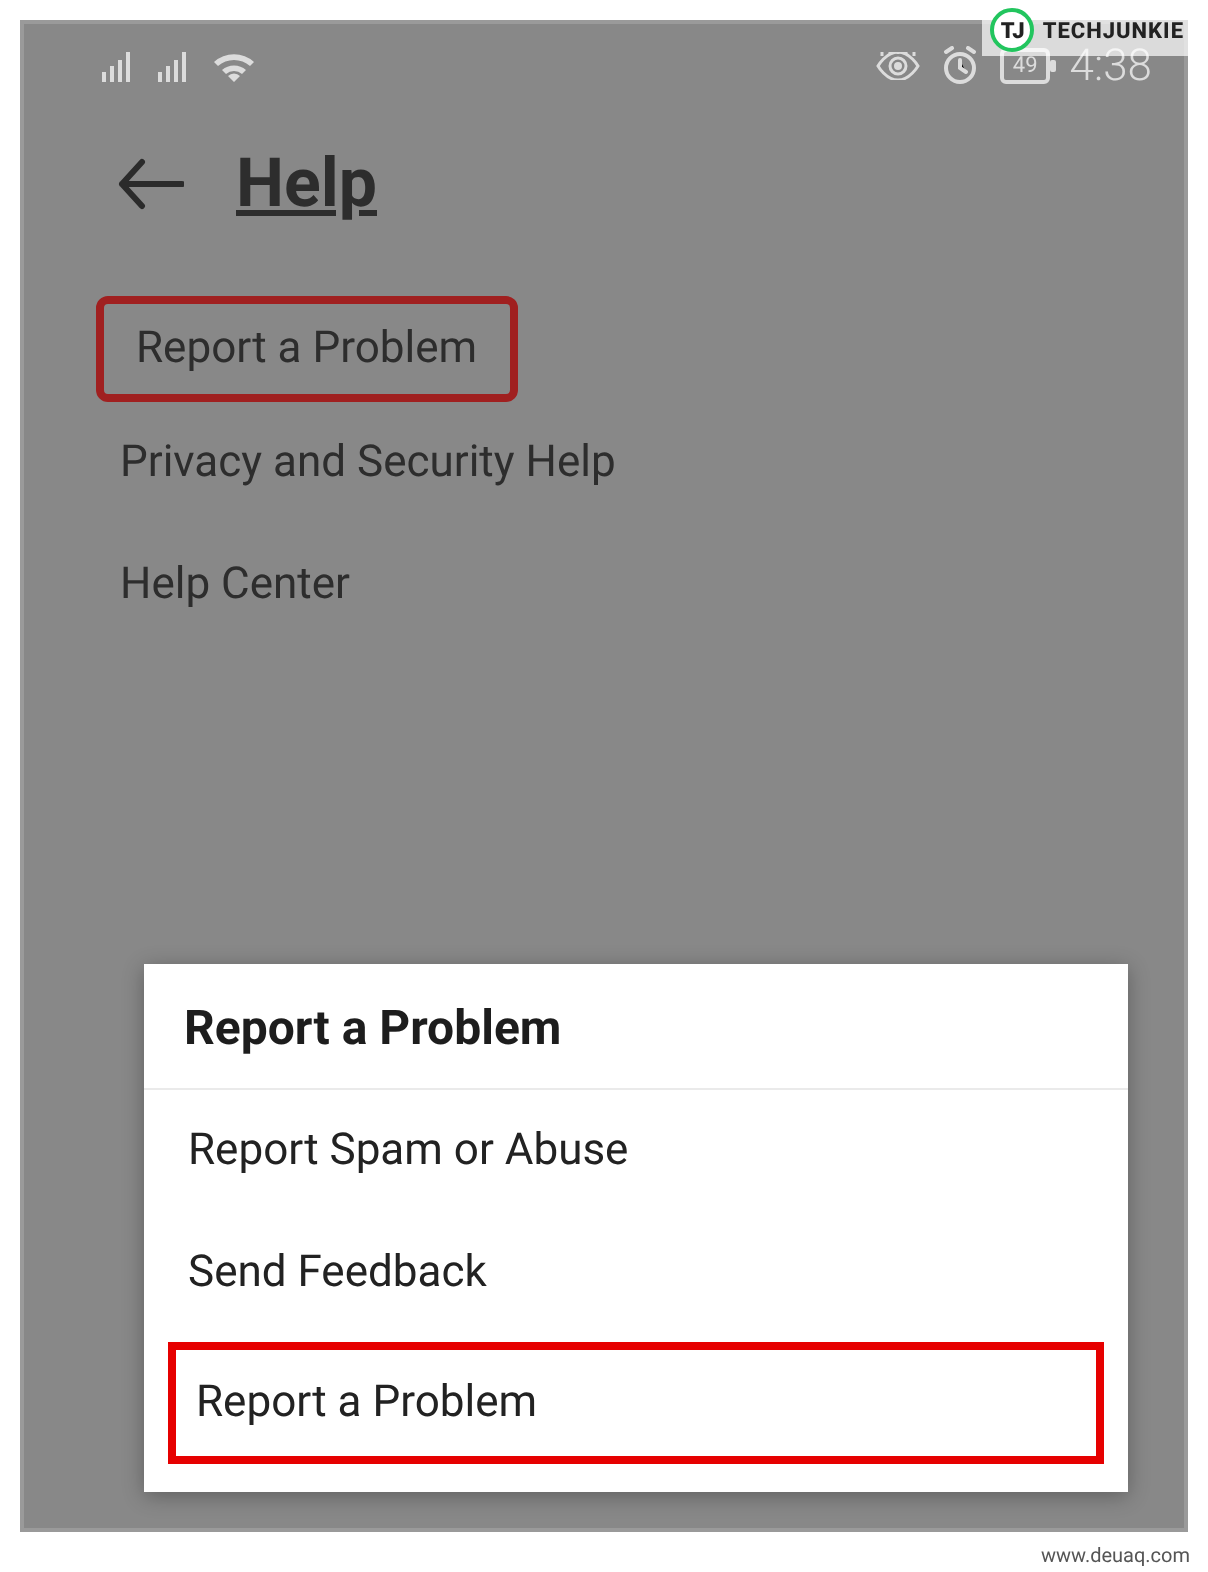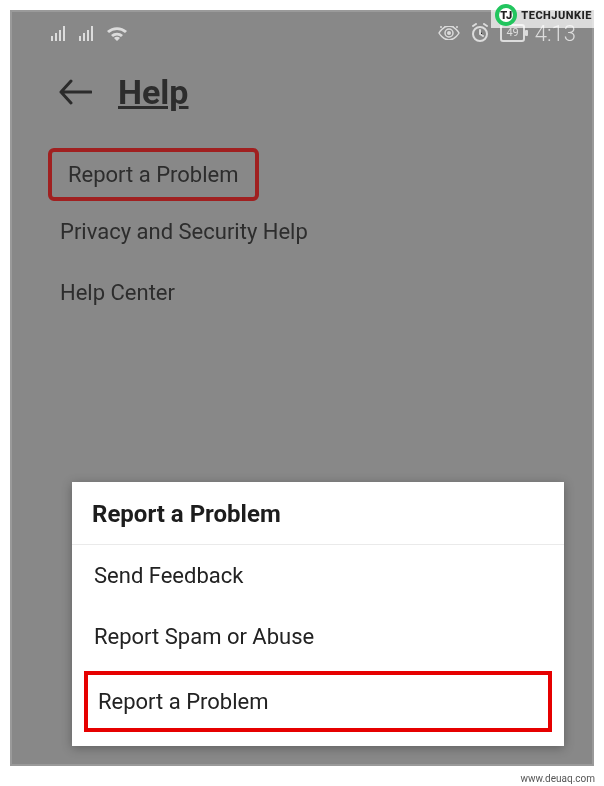--- a/index.html
+++ b/index.html
@@ -141,21 +141,21 @@
       display: flex;
       align-items: center;
       gap: 4px;
       background: rgba(255,255,255,0.7);
       padding: 2px 4px;
     }
     .logo-tj-badge {
       width: 22px;
       height: 22px;
       border-radius: 50%;
-      border: 4px solid #22c55e;
+      border: 2px solid #22c55e;
       display: flex;
       align-items: center;
       justify-content: center;
       font-size: 11px;
       font-weight: 900;
       color: #222;
       background: #fff;
     }
     .logo-tj-text {
       font-size: 11px;
@@ -206,21 +206,21 @@
       </span>
       <span class="alarm-icon">
         <svg width="20" height="20" viewBox="0 0 20 20">
             <circle cx="10" cy="11" r="7" fill="none" stroke="#dcdcdc" stroke-width="2"></circle>
             <path d="M10 7v4l3 2M3 3l3-2M17 3l-3-2" stroke="#dcdcdc" stroke-width="2" stroke-linecap="round"></path>
           </svg>
       </span>
       <span class="battery-wrap">
         <span class="battery-level">49</span>
       </span>
-      <span class="clock">4:13</span>
+      <span class="clock">4:38</span>
     </div>
   </div>
 
   <div class="header-row">
     <span class="back-icon">
       <svg width="34" height="26" viewBox="0 0 34 26">
           <path d="M13 2L3 13l10 11M3 13h30" stroke="#2b2b2b" stroke-width="3" fill="none" stroke-linecap="round" stroke-linejoin="round"></path>
         </svg>
     </span>
     <span class="page-title">Help</span>
@@ -234,24 +234,24 @@
       <span>Privacy and Security Help</span>
     </div>
     <div class="menu-item">
       <span>Help Center</span>
     </div>
   </div>
 
   <div class="dialog">
     <div class="dialog-title">Report a Problem</div>
     <div class="dialog-item">
+      <span>Report Spam or Abuse</span>
+    </div>
+    <div class="dialog-item">
       <span>Send Feedback</span>
-    </div>
-    <div class="dialog-item">
-      <span>Report Spam or Abuse</span>
     </div>
     <div class="dialog-item highlight-2">
       <span>Report a Problem</span>
     </div>
   </div>
 
 </div>
 
 <div class="logo-tj">
   <span class="logo-tj-badge">TJ</span>

